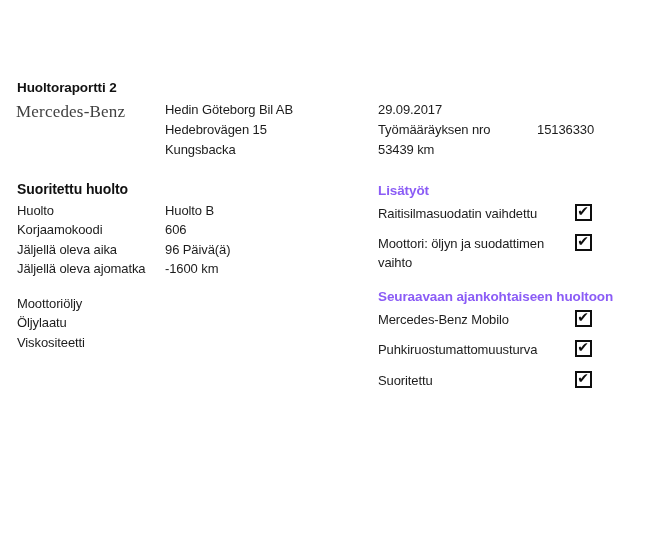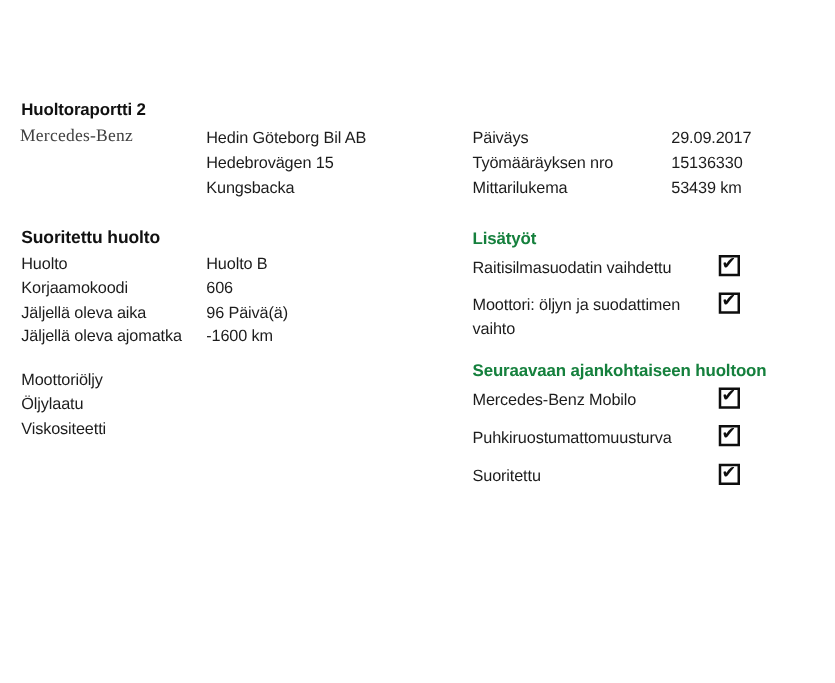--- a/index.html
+++ b/index.html
@@ -11,32 +11,32 @@
     font-size:13px;
     color:#1c1c1c;
     letter-spacing:-0.1px;
     overflow:hidden;
   }
   .abs{position:absolute;}
   .title{left:17px;top:80px;font-size:13.5px;font-weight:bold;color:#111;}
   .brand{
     left:16px;top:102px;
     font-family:"Liberation Serif","DejaVu Serif",serif;
-    font-size:14px;color:#414141;letter-spacing:0.2px;
+    font-size:17px;color:#414141;letter-spacing:0.2px;
   }
   .dealer{left:165px;top:100px;line-height:20px;}
   .meta{left:378px;top:100px;line-height:20px;}
   .meta-row{display:flex;}
   .meta-label{width:159px;flex:0 0 159px;}
   .kv-section .sec-heading{font-size:14px;font-weight:bold;color:#111;margin-bottom:4px;}
   .kv-row{display:flex;line-height:19.4px;}
   .kv-label{width:148px;flex:0 0 148px;white-space:nowrap;}
   .left-col{left:17px;}
   .right-col{left:378px;width:262px;}
-  .check-section .sec-heading{font-size:13.5px;font-weight:bold;color:#15803d;line-height:19.5px;margin-bottom:3px;}
+  .check-section .sec-heading{font-size:13.5px;font-weight:bold;color:#8b5cf6;line-height:19.5px;margin-bottom:3px;}
   .check-row{position:relative;min-height:17px;margin-bottom:11px;line-height:19px;}
   .check-label{display:block;width:196px;}
   .cb{
     position:absolute;left:197px;top:0;
     width:13px;height:13px;
     border:2px solid #0e0e0e;
     background:#fff;
     display:flex;align-items:center;justify-content:center;
   }
   .cb-mark{
@@ -58,29 +58,27 @@
   <div class="abs brand">Mercedes-Benz</div>
 
   <div class="abs dealer">
     <div>Hedin Göteborg Bil AB</div>
     <div>Hedebrovägen 15</div>
     <div>Kungsbacka</div>
   </div>
 
   <div class="abs meta">
     <div class="meta-row">
-      <span class="meta-label">Päiväys</span>
       <span>29.09.2017</span>
     </div>
     <div class="meta-row">
       <span class="meta-label">Työmääräyksen nro</span>
       <span>15136330</span>
     </div>
     <div class="meta-row">
-      <span class="meta-label">Mittarilukema</span>
       <span>53439 km</span>
     </div>
   </div>
 
   <div class="abs left-col kv-section" style="top:181px;">
     <div class="sec-heading">Suoritettu huolto</div>
     <div class="kv-row">
       <span class="kv-label">Huolto</span>
       <span>Huolto B</span>
     </div>

